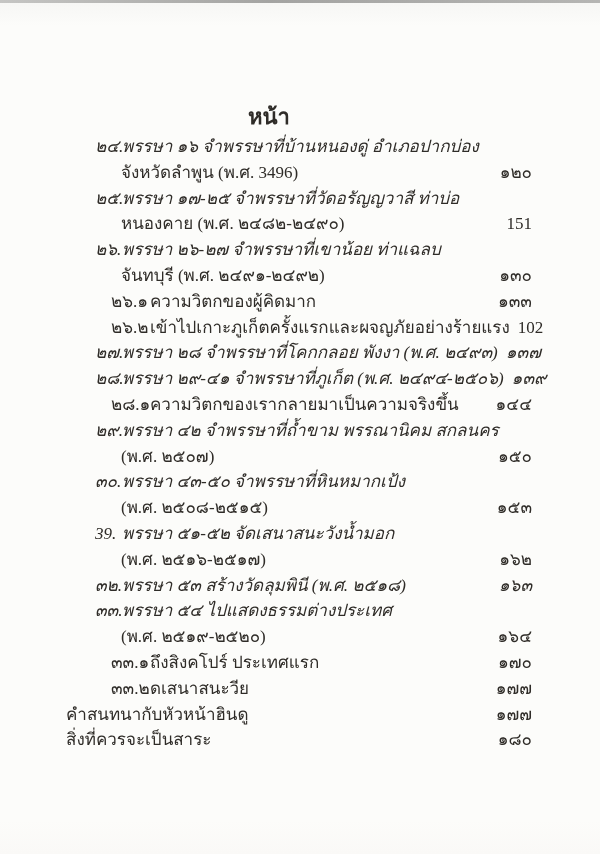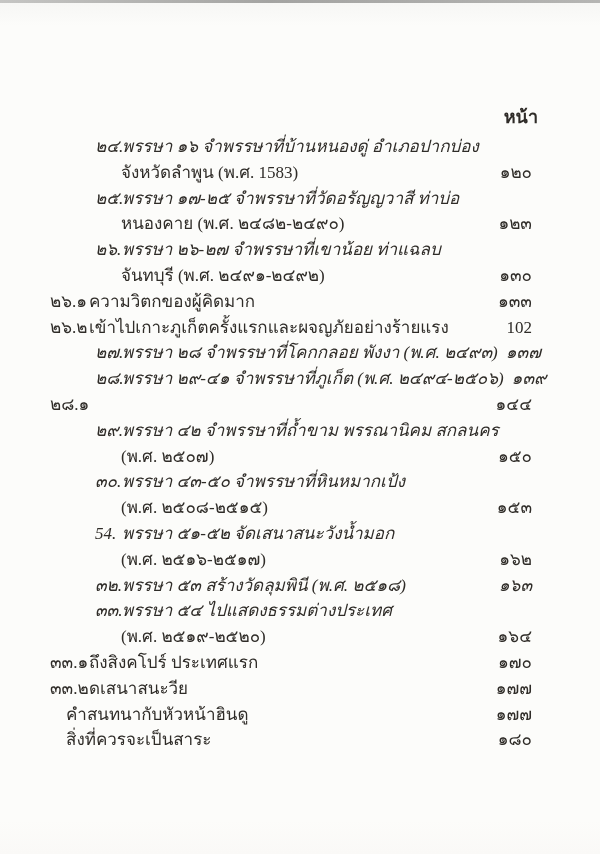--- a/index.html
+++ b/index.html
@@ -24,79 +24,79 @@
     top: 0; left: 0;
     width: 100%; height: 3px;
     background: linear-gradient(to right, #b9b9b7 0%, #8f8f8d 45%, #a5a5a3 100%);
     opacity: .8;
   }
   .content {
     padding-top: 104px;
   }
   .hdr-row {
     display: flex;
-    justify-content: flex-end;
+    justify-content: center;
     height: 30px;
     line-height: 26px;
     padding-right: 62px;
     font-weight: 700;
-    font-size: 18px;
+    font-size: 22px;
   }
   .row {
     display: flex;
     align-items: baseline;
     height: 25.8px;
     line-height: 25.8px;
     padding-right: 68px;
     white-space: nowrap;
   }
   .row .num  { flex: 0 0 auto; }
   .row .text { flex: 0 1 auto; }
   .row .page {
     margin-left: auto;
     padding-left: 8px;
     flex: 0 0 auto;
     text-align: right;
   }
   .indent-0 { padding-left: 95px; font-style: italic; }
   .indent-0 .num { width: 27px; }
   .indent-1 { padding-left: 121px; }
-  .indent-2 { padding-left: 50px; }
+  .indent-2 { padding-left: 111px; }
   .indent-2 .num { width: 39px; }
   .indent-3 { padding-left: 66px; }
 </style>
 </head>
 <body>
 
 <div class="paper">
   <div class="scan-edge-top"></div>
   <div class="content">
     <div class="hdr-row">
       <span>หน้า</span>
     </div>
     <div id="rows">
         <div class="row indent-0">
     <span class="num">๒๔.</span>
     <span class="text">พรรษา ๑๖ จำพรรษาที่บ้านหนองดู่ อำเภอปากบ่อง</span>
     <span class="page"></span>
   </div>
         <div class="row indent-1">
 
-    <span class="text">จังหวัดลำพูน (พ.ศ. 1583)</span>
+    <span class="text">จังหวัดลำพูน (พ.ศ. 3496)</span>
     <span class="page">๑๒๐</span>
   </div>
         <div class="row indent-0">
     <span class="num">๒๕.</span>
     <span class="text">พรรษา ๑๗-๒๕ จำพรรษาที่วัดอรัญญวาสี ท่าบ่อ</span>
     <span class="page"></span>
   </div>
         <div class="row indent-1">
 
     <span class="text">หนองคาย (พ.ศ. ๒๔๘๒-๒๔๙๐)</span>
-    <span class="page">๑๒๓</span>
+    <span class="page">151</span>
   </div>
         <div class="row indent-0">
     <span class="num">๒๖.</span>
     <span class="text">พรรษา ๒๖-๒๗ จำพรรษาที่เขาน้อย ท่าแฉลบ</span>
     <span class="page"></span>
   </div>
         <div class="row indent-1">
 
     <span class="text">จันทบุรี (พ.ศ. ๒๔๙๑-๒๔๙๒)</span>
     <span class="page">๑๓๐</span>
@@ -116,20 +116,21 @@
     <span class="text">พรรษา ๒๘ จำพรรษาที่โคกกลอย พังงา (พ.ศ. ๒๔๙๓)</span>
     <span class="page">๑๓๗</span>
   </div>
         <div class="row indent-0">
     <span class="num">๒๘.</span>
     <span class="text">พรรษา ๒๙-๔๑ จำพรรษาที่ภูเก็ต (พ.ศ. ๒๔๙๔-๒๕๐๖)</span>
     <span class="page">๑๓๙</span>
   </div>
         <div class="row indent-2">
     <span class="num">๒๘.๑</span>
+    <span class="text">ความวิตกของเรากลายมาเป็นความจริงขึ้น</span>
     <span class="page">๑๔๔</span>
   </div>
         <div class="row indent-0">
     <span class="num">๒๙.</span>
     <span class="text">พรรษา ๔๒ จำพรรษาที่ถ้ำขาม พรรณานิคม สกลนคร</span>
     <span class="page"></span>
   </div>
         <div class="row indent-1">
 
     <span class="text">(พ.ศ. ๒๕๐๗)</span>
@@ -139,21 +140,21 @@
     <span class="num">๓๐.</span>
     <span class="text">พรรษา ๔๓-๕๐ จำพรรษาที่หินหมากเป้ง</span>
     <span class="page"></span>
   </div>
         <div class="row indent-1">
 
     <span class="text">(พ.ศ. ๒๕๐๘-๒๕๑๕)</span>
     <span class="page">๑๕๓</span>
   </div>
         <div class="row indent-0">
-    <span class="num">54.</span>
+    <span class="num">39.</span>
     <span class="text">พรรษา ๕๑-๕๒ จัดเสนาสนะวังน้ำมอก</span>
     <span class="page"></span>
   </div>
         <div class="row indent-1">
 
     <span class="text">(พ.ศ. ๒๕๑๖-๒๕๑๗)</span>
     <span class="page">๑๖๒</span>
   </div>
         <div class="row indent-0">
     <span class="num">๓๒.</span>

